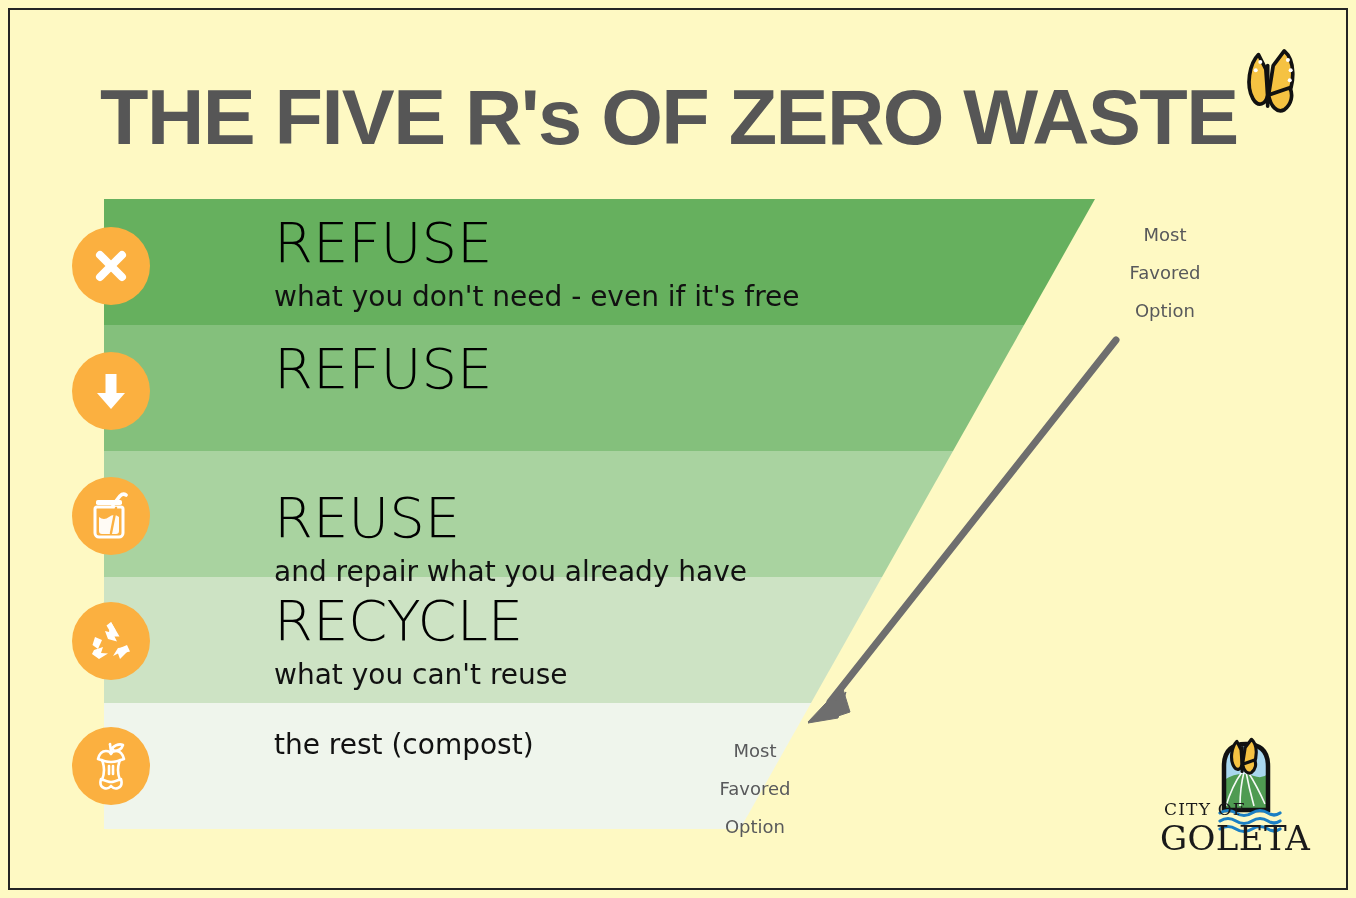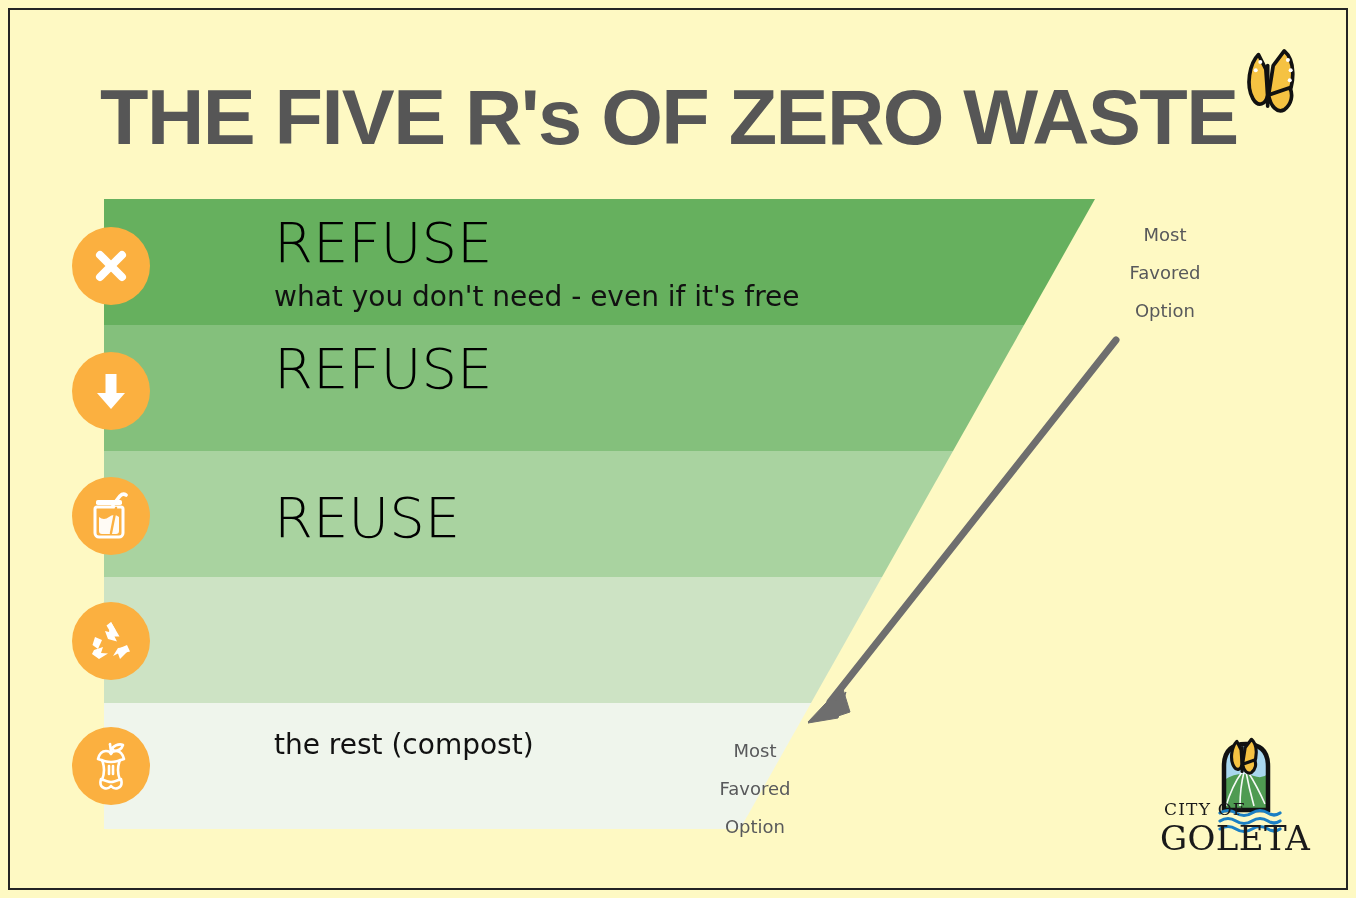--- a/index.html
+++ b/index.html
@@ -204,22 +204,27 @@
       <div class="row-title">REFUSE</div>
       <div class="row-sub">what you don't need - even if it's free</div>
     </div>
 
     <div class="row-text" style="top:142px;">
       <div class="row-title">REFUSE</div>
     </div>
 
     <div class="row-text" style="top:268px;margin-top:23px;">
       <div class="row-title">REUSE</div>
-    </div>
-
+      <div class="row-sub">and repair what you already have</div>
+    </div>
+
+    <div class="row-text" style="top:394px;">
+      <div class="row-title">RECYCLE</div>
+      <div class="row-sub">what you can't reuse</div>
+    </div>
 
     <div class="row-text" style="top:520px;">
       <div class="row-sub">the rest (compost)</div>
     </div>
 
     <div class="badge" style="top:28px; left:-32px;">
       <svg width="44" height="44" viewBox="0 0 44 44">
         <path d="M11 11 L33 33 M33 11 L11 33" stroke="#ffffff" stroke-width="8" stroke-linecap="round"></path>
       </svg>
     </div>

